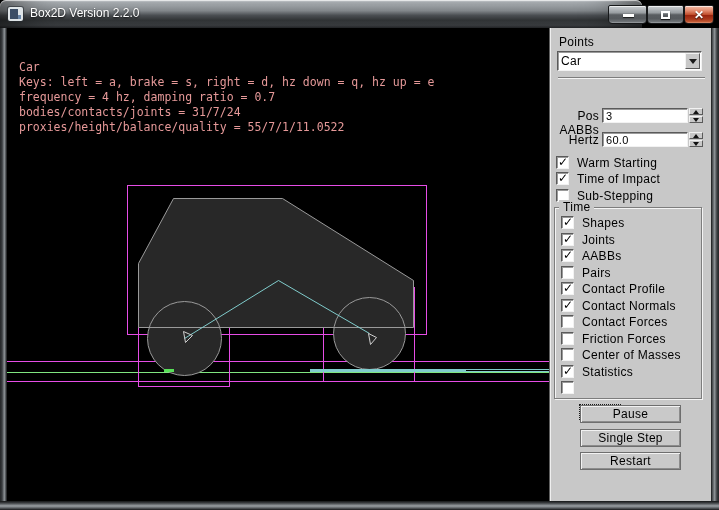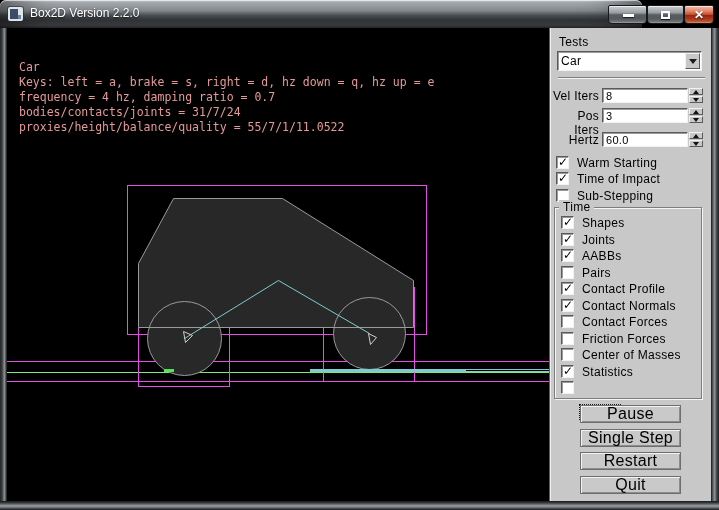--- a/index.html
+++ b/index.html
@@ -73,21 +73,21 @@
     font-family:"DejaVu Sans",sans-serif;}
   .cb-label{position:absolute;left:19px;top:0;letter-spacing:.3px;padding:0 2px;}
   .cb-label.focused{outline:1px dotted #1a1a1a;margin-top:24px;}
   
   #draw-group{position:absolute;left:4px;top:179px;width:148px;height:192px;box-sizing:border-box;
     border:1px solid #7d7d7d;box-shadow:1px 1px 0 #f4f4f4, inset 1px 1px 0 #f4f4f4;}
   #draw-legend{position:absolute;left:9px;top:172px;background:#c8c8c8;padding:0 4px;letter-spacing:.3px;}
   
   .gbtn{position:absolute;left:30px;width:101px;height:18px;background:#c9c9c9;box-sizing:border-box;
     border:1px solid #6e6e6e;box-shadow:inset 1px 1px 0 #f2f2f2, inset -1px -1px 0 #8c8c8c;
-    text-align:center;font-size:16px;letter-spacing:.3px;line-height:16px;cursor:default;}
+    text-align:center;font-size:12px;letter-spacing:.3px;line-height:16px;cursor:default;}
 </style>
 </head>
 <body>
 
 <div id="window">
 
   <div id="titlebar">
     <div id="window-icon">
       <div class="pane"></div>
       <div class="pane2"></div>
@@ -139,46 +139,34 @@
       <rect x="164" y="369" width="10" height="3" style="fill:var(--c-contact_point,#58e058)"></rect>
     </svg>
     <div id="info-text">Car
 Keys: left = a, brake = s, right = d, hz down = q, hz up = e
 frequency = 4 hz, damping ratio = 0.7
 bodies/contacts/joints = 31/7/24
 proxies/height/balance/quality = 55/7/1/11.0522</div>
   </div>
 
   <div id="panel">
-    <div class="plabel" style="left:9px;top:7px;">Tests</div>
+    <div class="plabel" style="left:9px;top:7px;">Points</div>
 
     <div id="tests-dropdown">
       <div id="tests-value">Car</div>
       <div id="tests-arrow-btn">
         <div class="arrow-down"></div>
       </div>
     </div>
 
     <div class="separator"></div>
 
-    <div class="spinrow" style="top:60px;">
-      <div class="slabel">Vel Iters</div>
-      <div class="sfield">8</div>
-      <div class="spinbtns">
-        <div class="spinbtn up">
-            <div class="tri-up"></div>
-          </div>
-        <div class="spinbtn dn">
-            <div class="tri-dn"></div>
-          </div>
-      </div>
-    </div>
 
     <div class="spinrow" style="top:80px;">
-      <div class="slabel">Pos Iters</div>
+      <div class="slabel">Pos AABBs</div>
       <div class="sfield">3</div>
       <div class="spinbtns">
         <div class="spinbtn up">
             <div class="tri-up"></div>
           </div>
         <div class="spinbtn dn">
             <div class="tri-dn"></div>
           </div>
       </div>
     </div>
@@ -281,16 +269,15 @@
     <div class="cbrow" style="left:11px;top:353px;">
       <span class="cb">
           <span class="glyph"></span>
         </span>
       <span class="cb-label focused">Profile</span>
     </div>
 
     <div class="gbtn" style="top:377px;">Pause</div>
     <div class="gbtn" style="top:424px;">Restart</div>
     <div class="gbtn" style="top:401px;">Single Step</div>
-    <div class="gbtn" style="top:448px;">Quit</div>
   </div>
 
 </div>
 
 </body></html>

